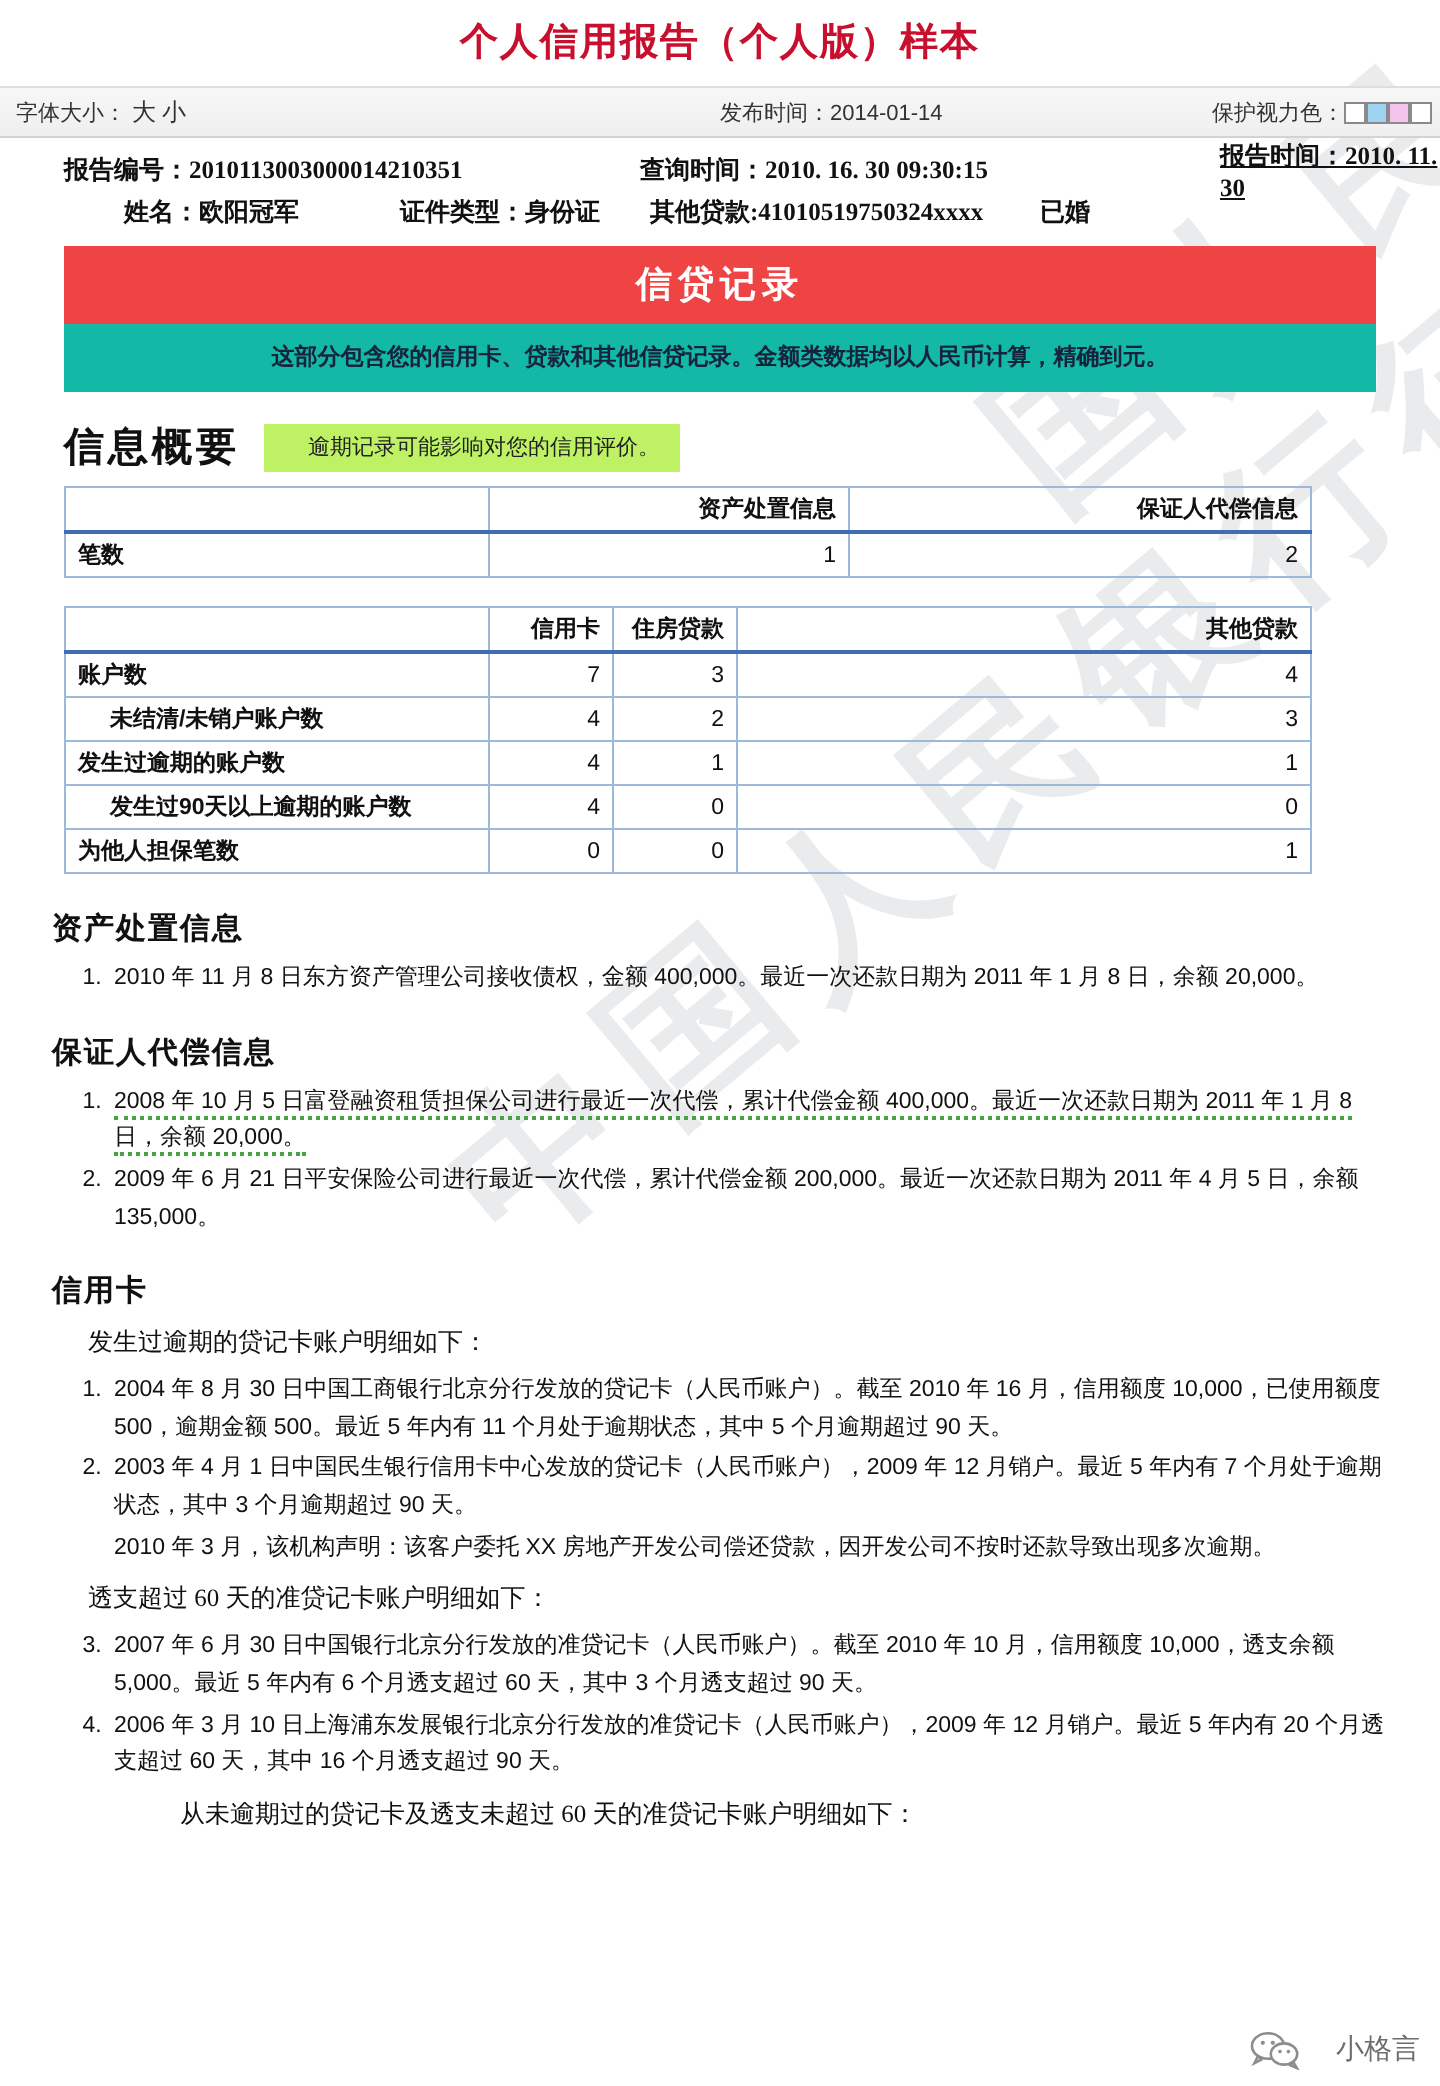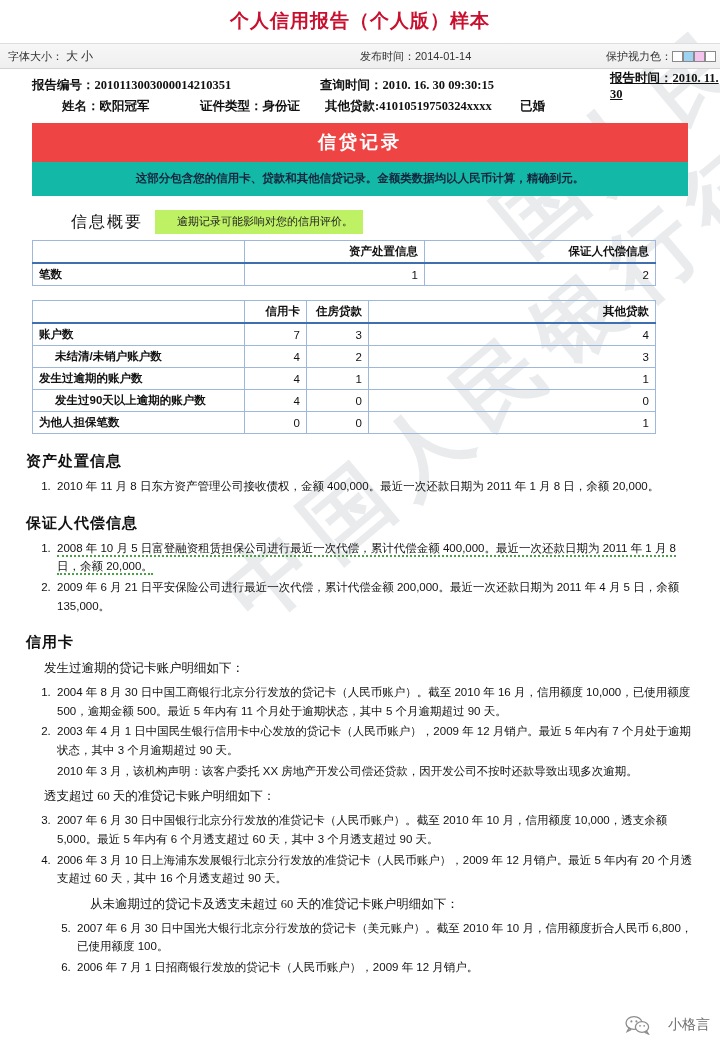--- a/index.html
+++ b/index.html
@@ -117,23 +117,22 @@
     font-family: "Liberation Sans", sans-serif;
   }
 
   
   .summary-head {
     position: relative; z-index: 2;
     display: flex; align-items: center;
     margin: 14px 0 6px 32px;
   }
   .summary-head .sh-title {
-    font-size: 16px; font-weight: 400; letter-spacing: 2px;
-    font-family: "Liberation Serif", serif;
-    margin-left: 39px;
+    font-size: 20px; font-weight: 700; letter-spacing: 2px;
+    font-family: "Liberation Serif", serif;
   }
   .summary-head .sh-note {
     margin-left: 12px;
     background: #bef264;
     color: #222;
     font-size: 11px;
     padding: 4px 10px 5px 22px;
     font-family: "Liberation Sans", sans-serif;
   }
 
@@ -371,24 +370,20 @@
     </li>
   </ol>
 
   <div class="lead">透支超过 60 天的准贷记卡账户明细如下：</div>
   <ol class="lst" start="3">
     <li>2007 年 6 月 30 日中国银行北京分行发放的准贷记卡（人民币账户）。截至 2010 年 10 月，信用额度 10,000，透支余额 5,000。最近 5 年内有 6 个月透支超过 60 天，其中 3 个月透支超过 90 天。</li>
     <li>2006 年 3 月 10 日上海浦东发展银行北京分行发放的准贷记卡（人民币账户），2009 年 12 月销户。最近 5 年内有 20 个月透支超过 60 天，其中 16 个月透支超过 90 天。</li>
   </ol>
 
   <div class="lead deep">从未逾期过的贷记卡及透支未超过 60 天的准贷记卡账户明细如下：</div>
-  <ol class="lst indent-more" start="5">
-    <li>2007 年 6 月 30 日中国光大银行北京分行发放的贷记卡（美元账户）。截至 2010 年 10 月，信用额度折合人民币 6,800，已使用额度 100。</li>
-    <li>2006 年 7 月 1 日招商银行发放的贷记卡（人民币账户），2009 年 12 月销户。</li>
-  </ol>
 </div>
 
 <div class="wechat">
   <span>
     <svg width="26" height="20" viewBox="0 0 26 20" aria-hidden="true">
       <ellipse cx="9" cy="8" rx="8" ry="6.4" fill="none" stroke="#8d8d8d" stroke-width="1.3"></ellipse>
       <path d="M4 13 L2.2 16.6 L5.6 14.8 Z" fill="none" stroke="#8d8d8d" stroke-width="1.3"></path>
       <circle cx="6.4" cy="6.4" r="1.05" fill="#8d8d8d"></circle>
       <circle cx="11.4" cy="6.4" r="1.05" fill="#8d8d8d"></circle>
       <ellipse cx="17" cy="12" rx="6.6" ry="5.3" fill="#fff" stroke="#8d8d8d" stroke-width="1.3"></ellipse>

